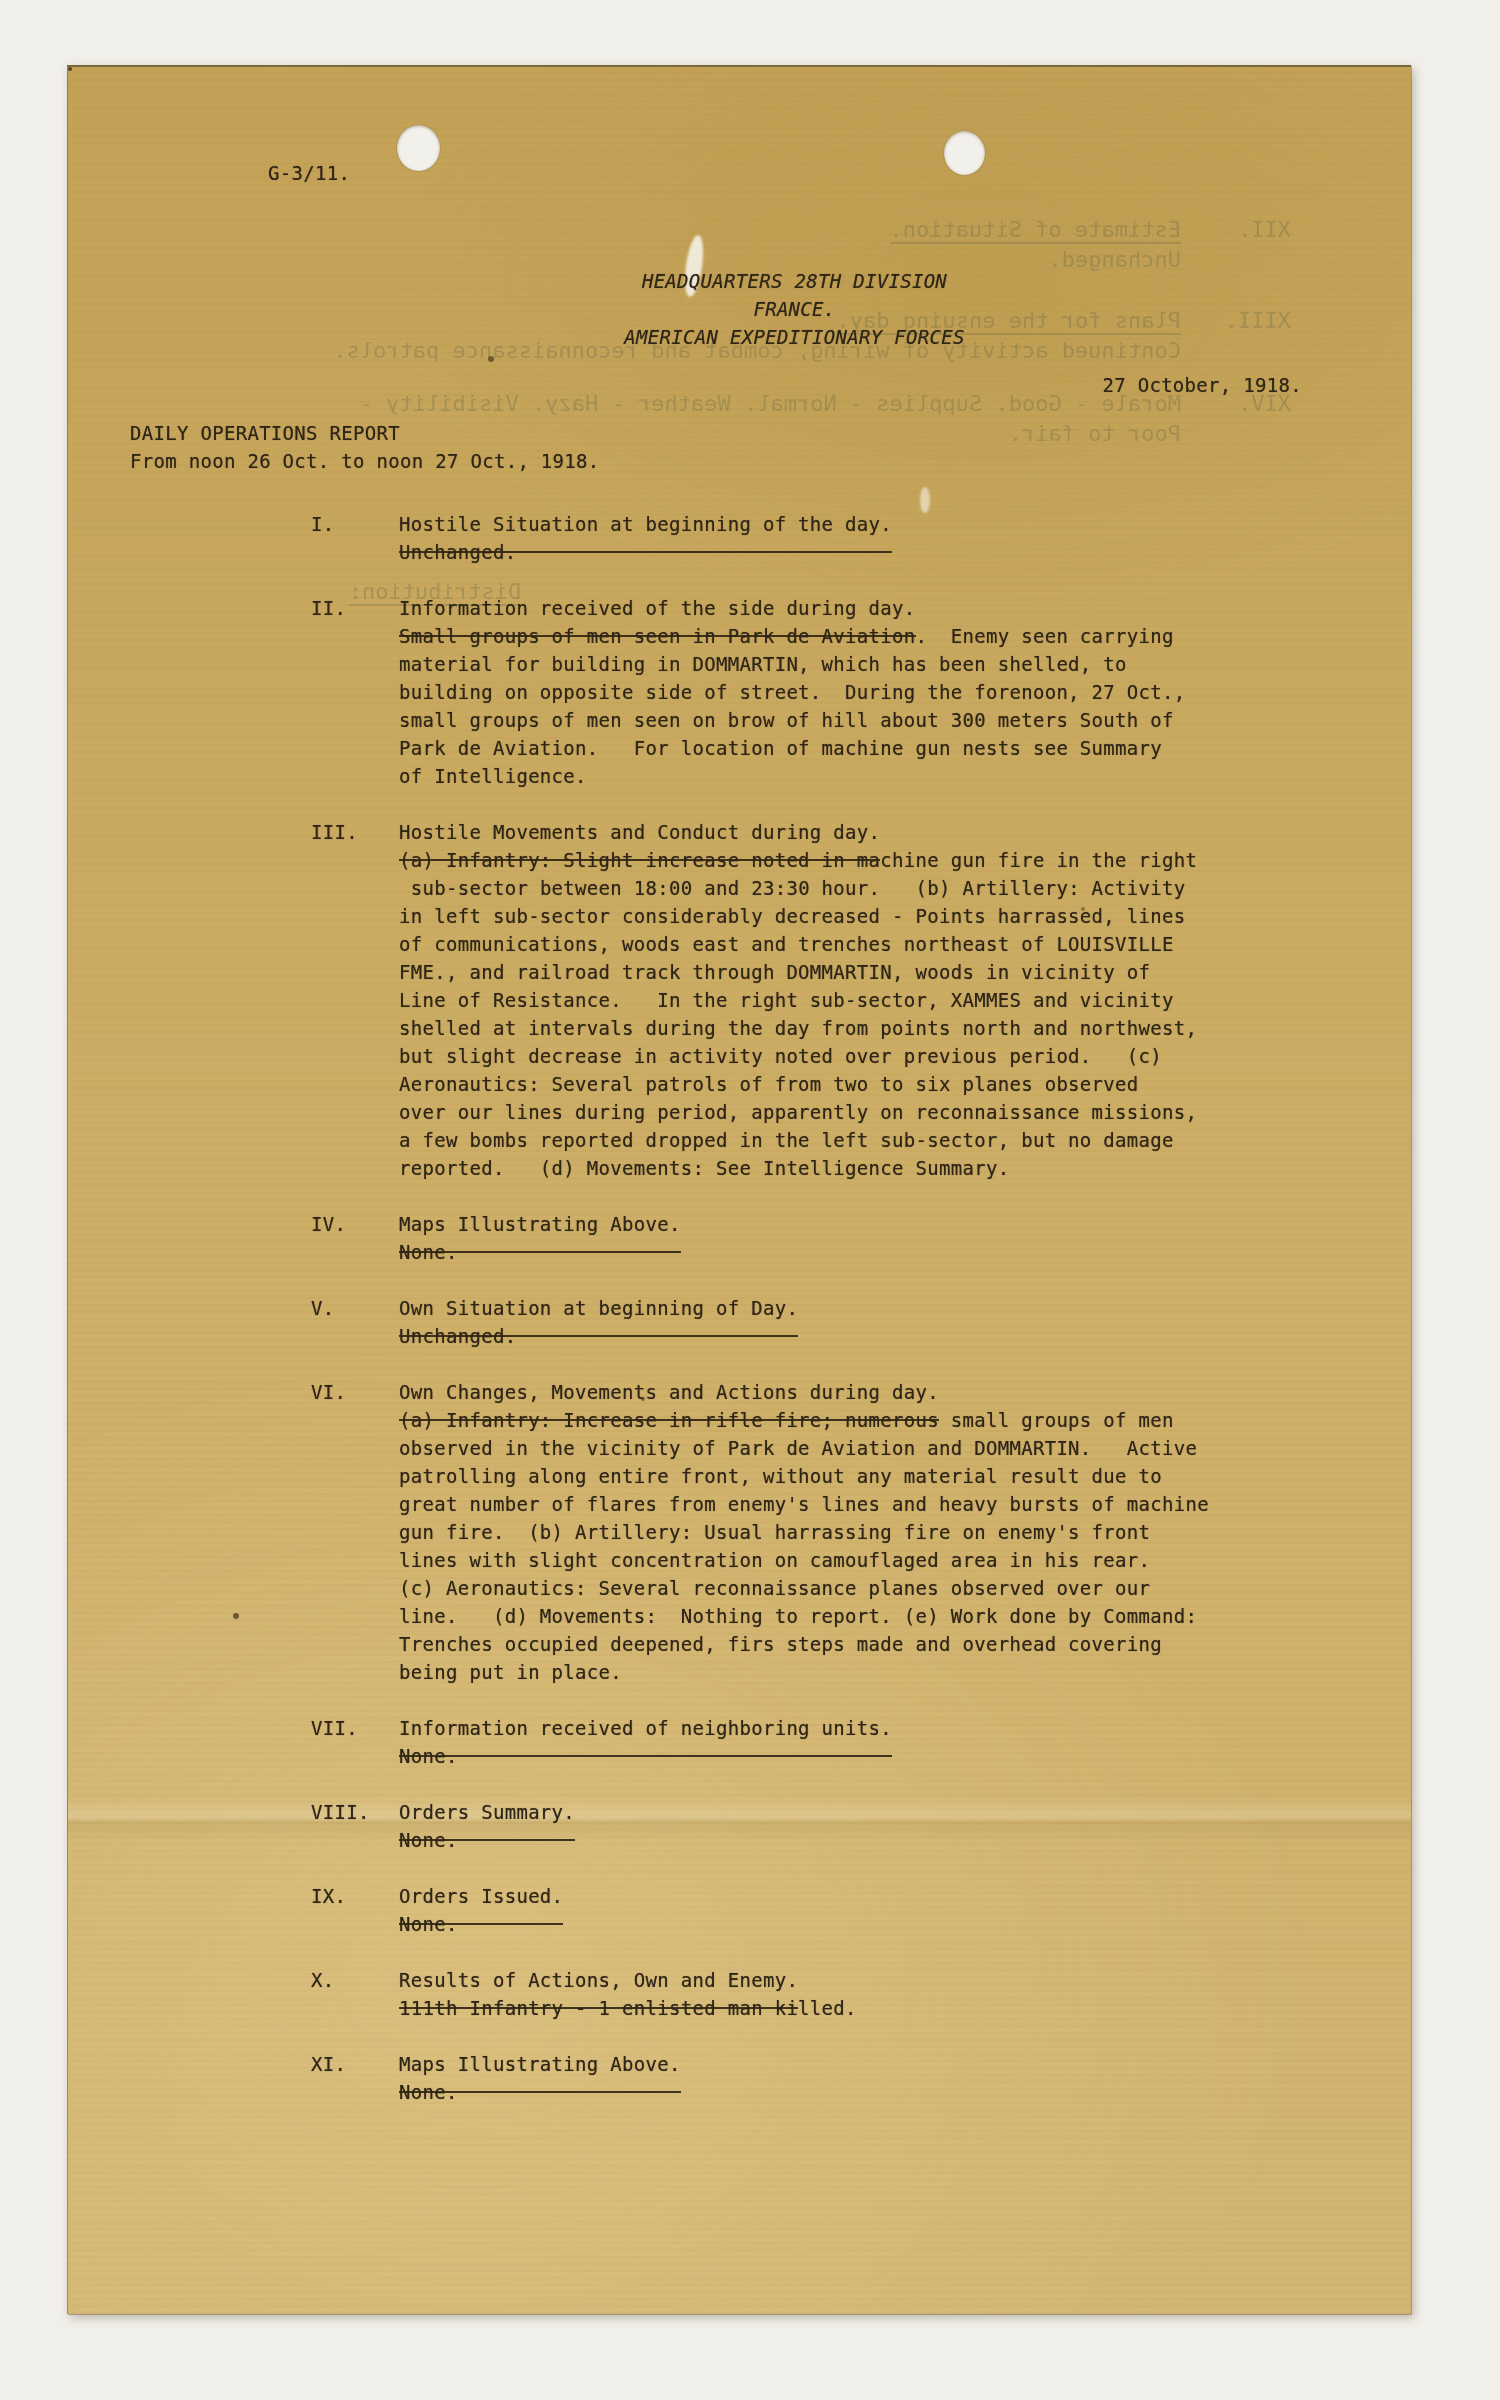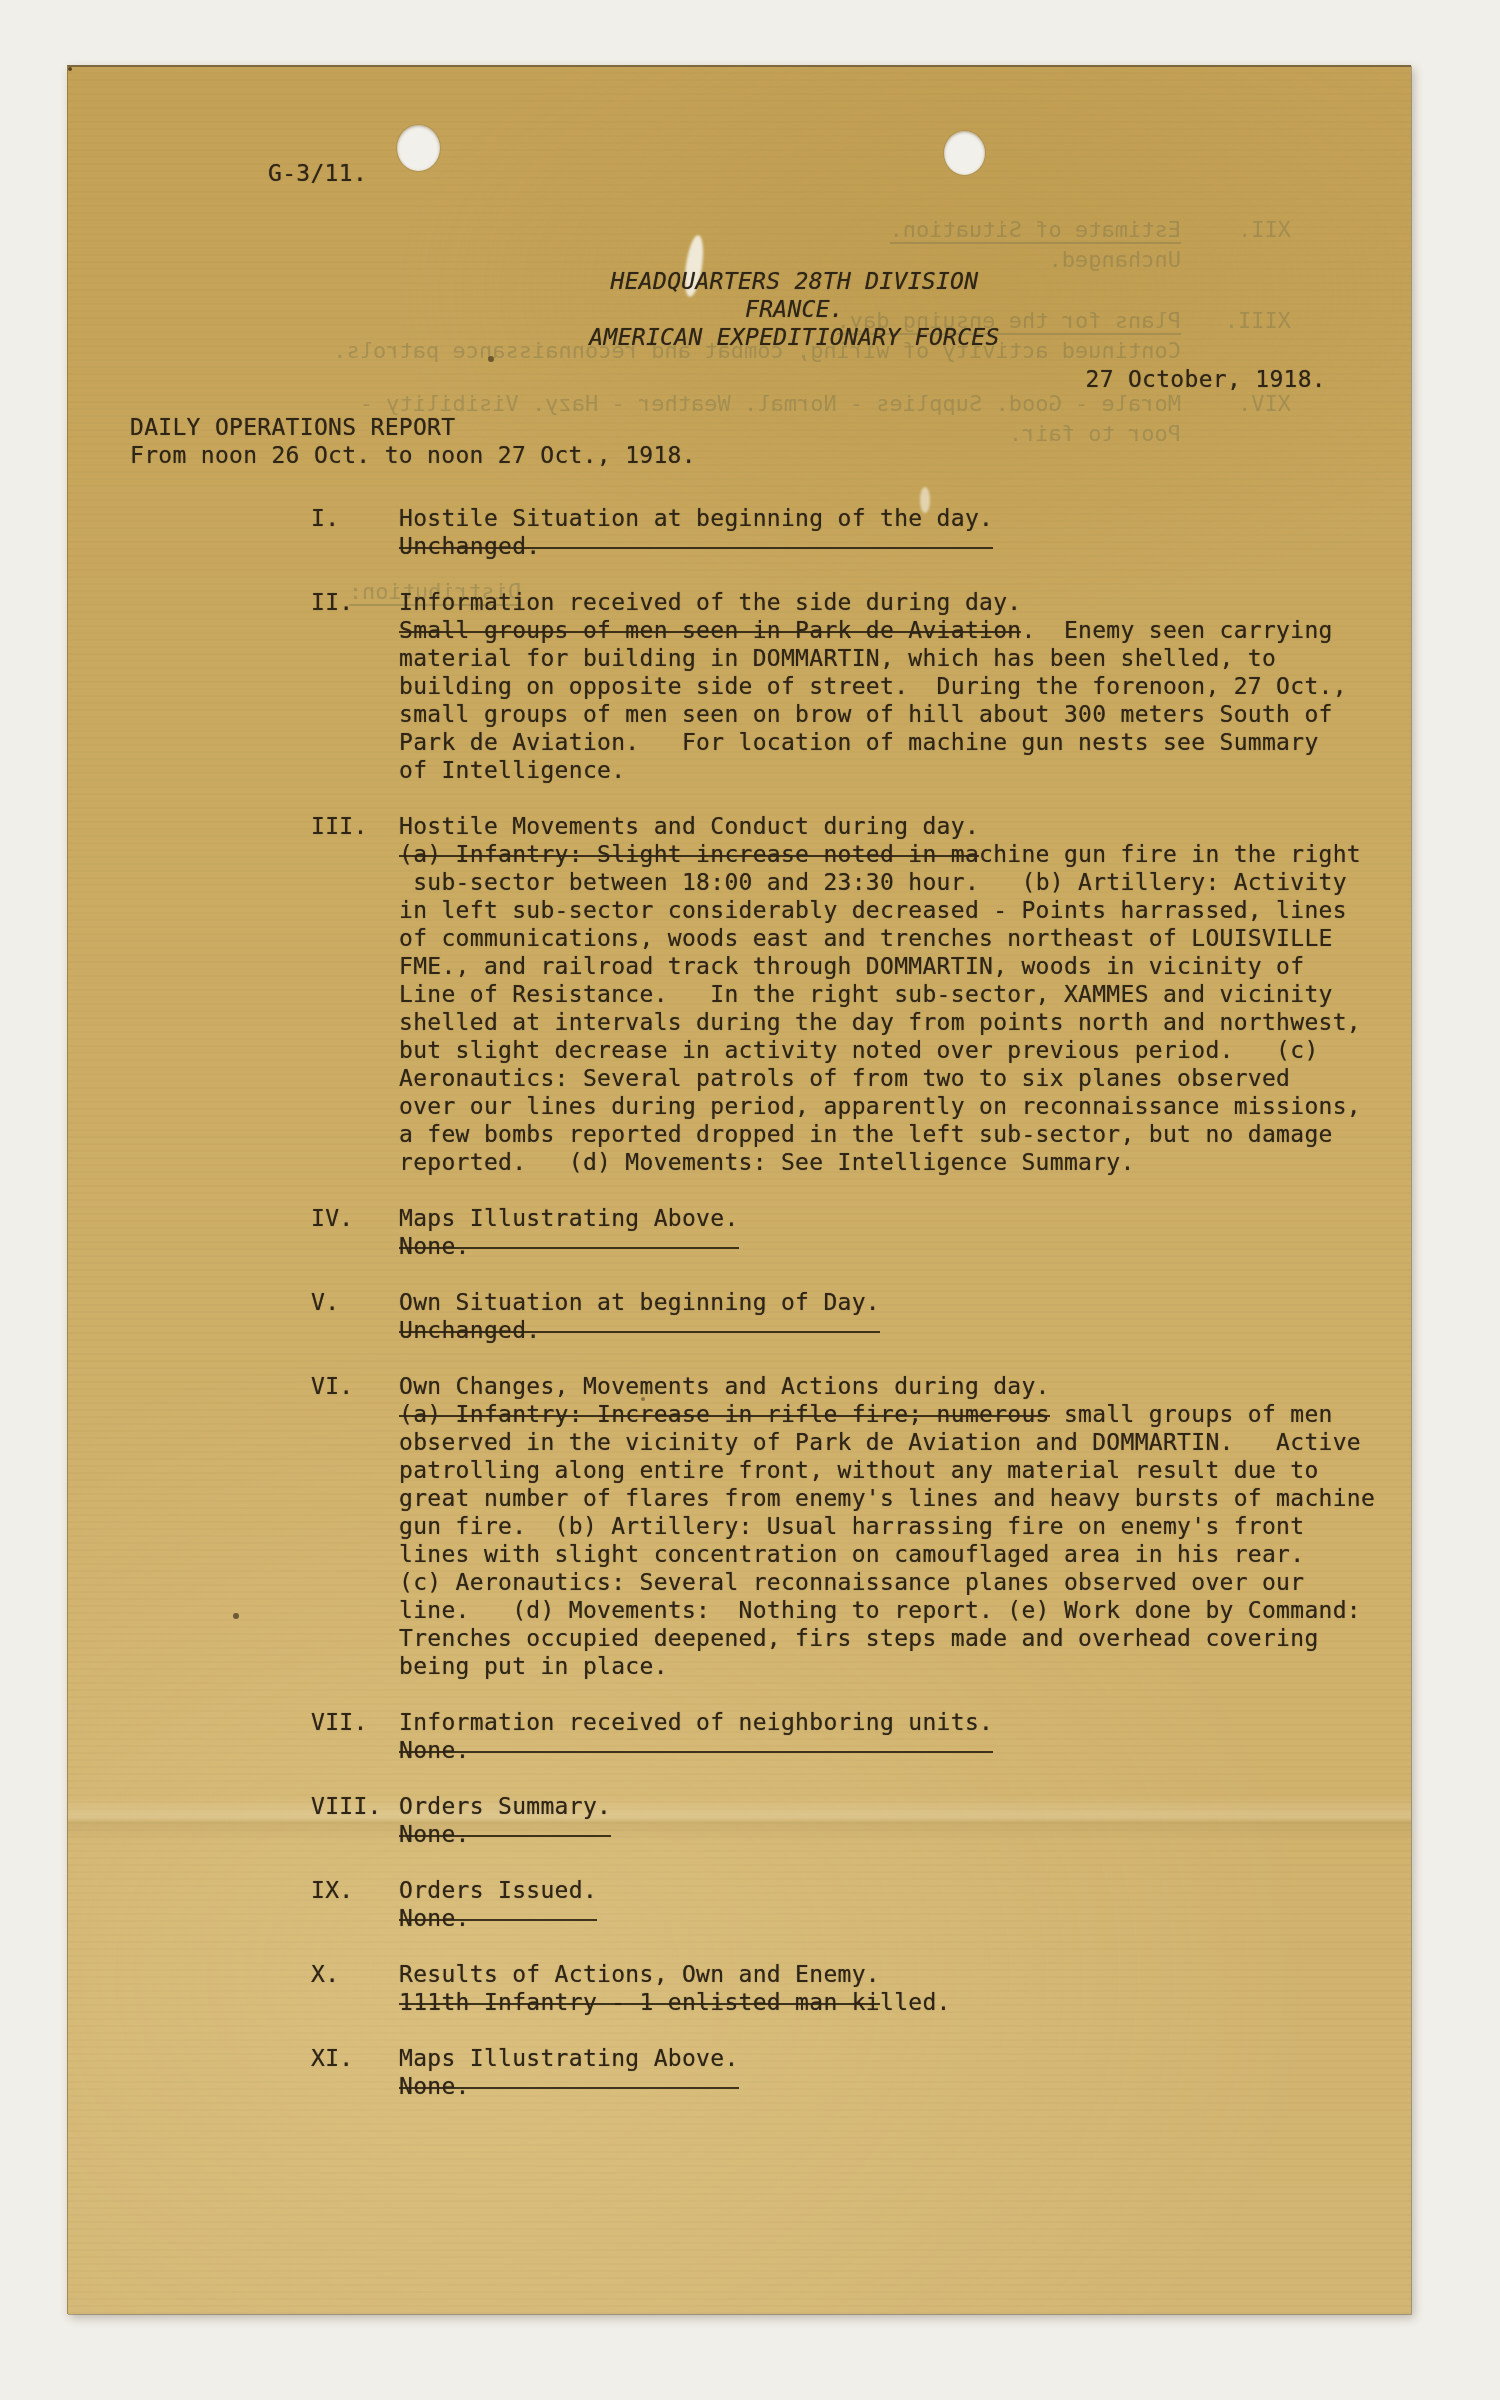--- a/index.html
+++ b/index.html
@@ -52,24 +52,24 @@
   .g2 {left:230px;top:150px;}
   .g3 {left:230px;top:180px;}
   .g4 {left:120px;top:241px;}
   .g5 {left:230px;top:241px;}
   .g6 {left:230px;top:271px;}
   .g7 {left:120px;top:324px;}
   .g8 {left:230px;top:324px;}
   .g9 {left:230px;top:354px;}
   .g10{left:890px;top:512px;}
   
-  .typed{position:relative;font-size:23px;line-height:28px;letter-spacing:.3px;}
+  .typed{position:relative;font-size:19px;line-height:28px;letter-spacing:.3px;}
   .code{margin:92px 0 0 200px;}
   .letterhead{margin-top:80px;text-align:center;transform:translateX(55px);font-style:italic;}
-  .dateline{margin-top:14px;text-align:right;padding-right:85px;}
+  .dateline{margin-top:20px;text-align:right;padding-right:109px;}
   .titleblock{margin-top:20px;text-align:left;transform:translateX(62px);}
   .sections{margin-top:35px;padding-left:243px;padding-right:14px;}
   .section{display:flex;margin-bottom:28px;}
   .section .num{width:88px;flex:0 0 88px;}
   .section .content{flex:1;}
   .section .heading span{border-bottom:2.5px solid rgba(42,32,15,.88);padding-bottom:16px;}
   .section .body{white-space:pre-wrap;}
 </style>
 </head>
 <body>

